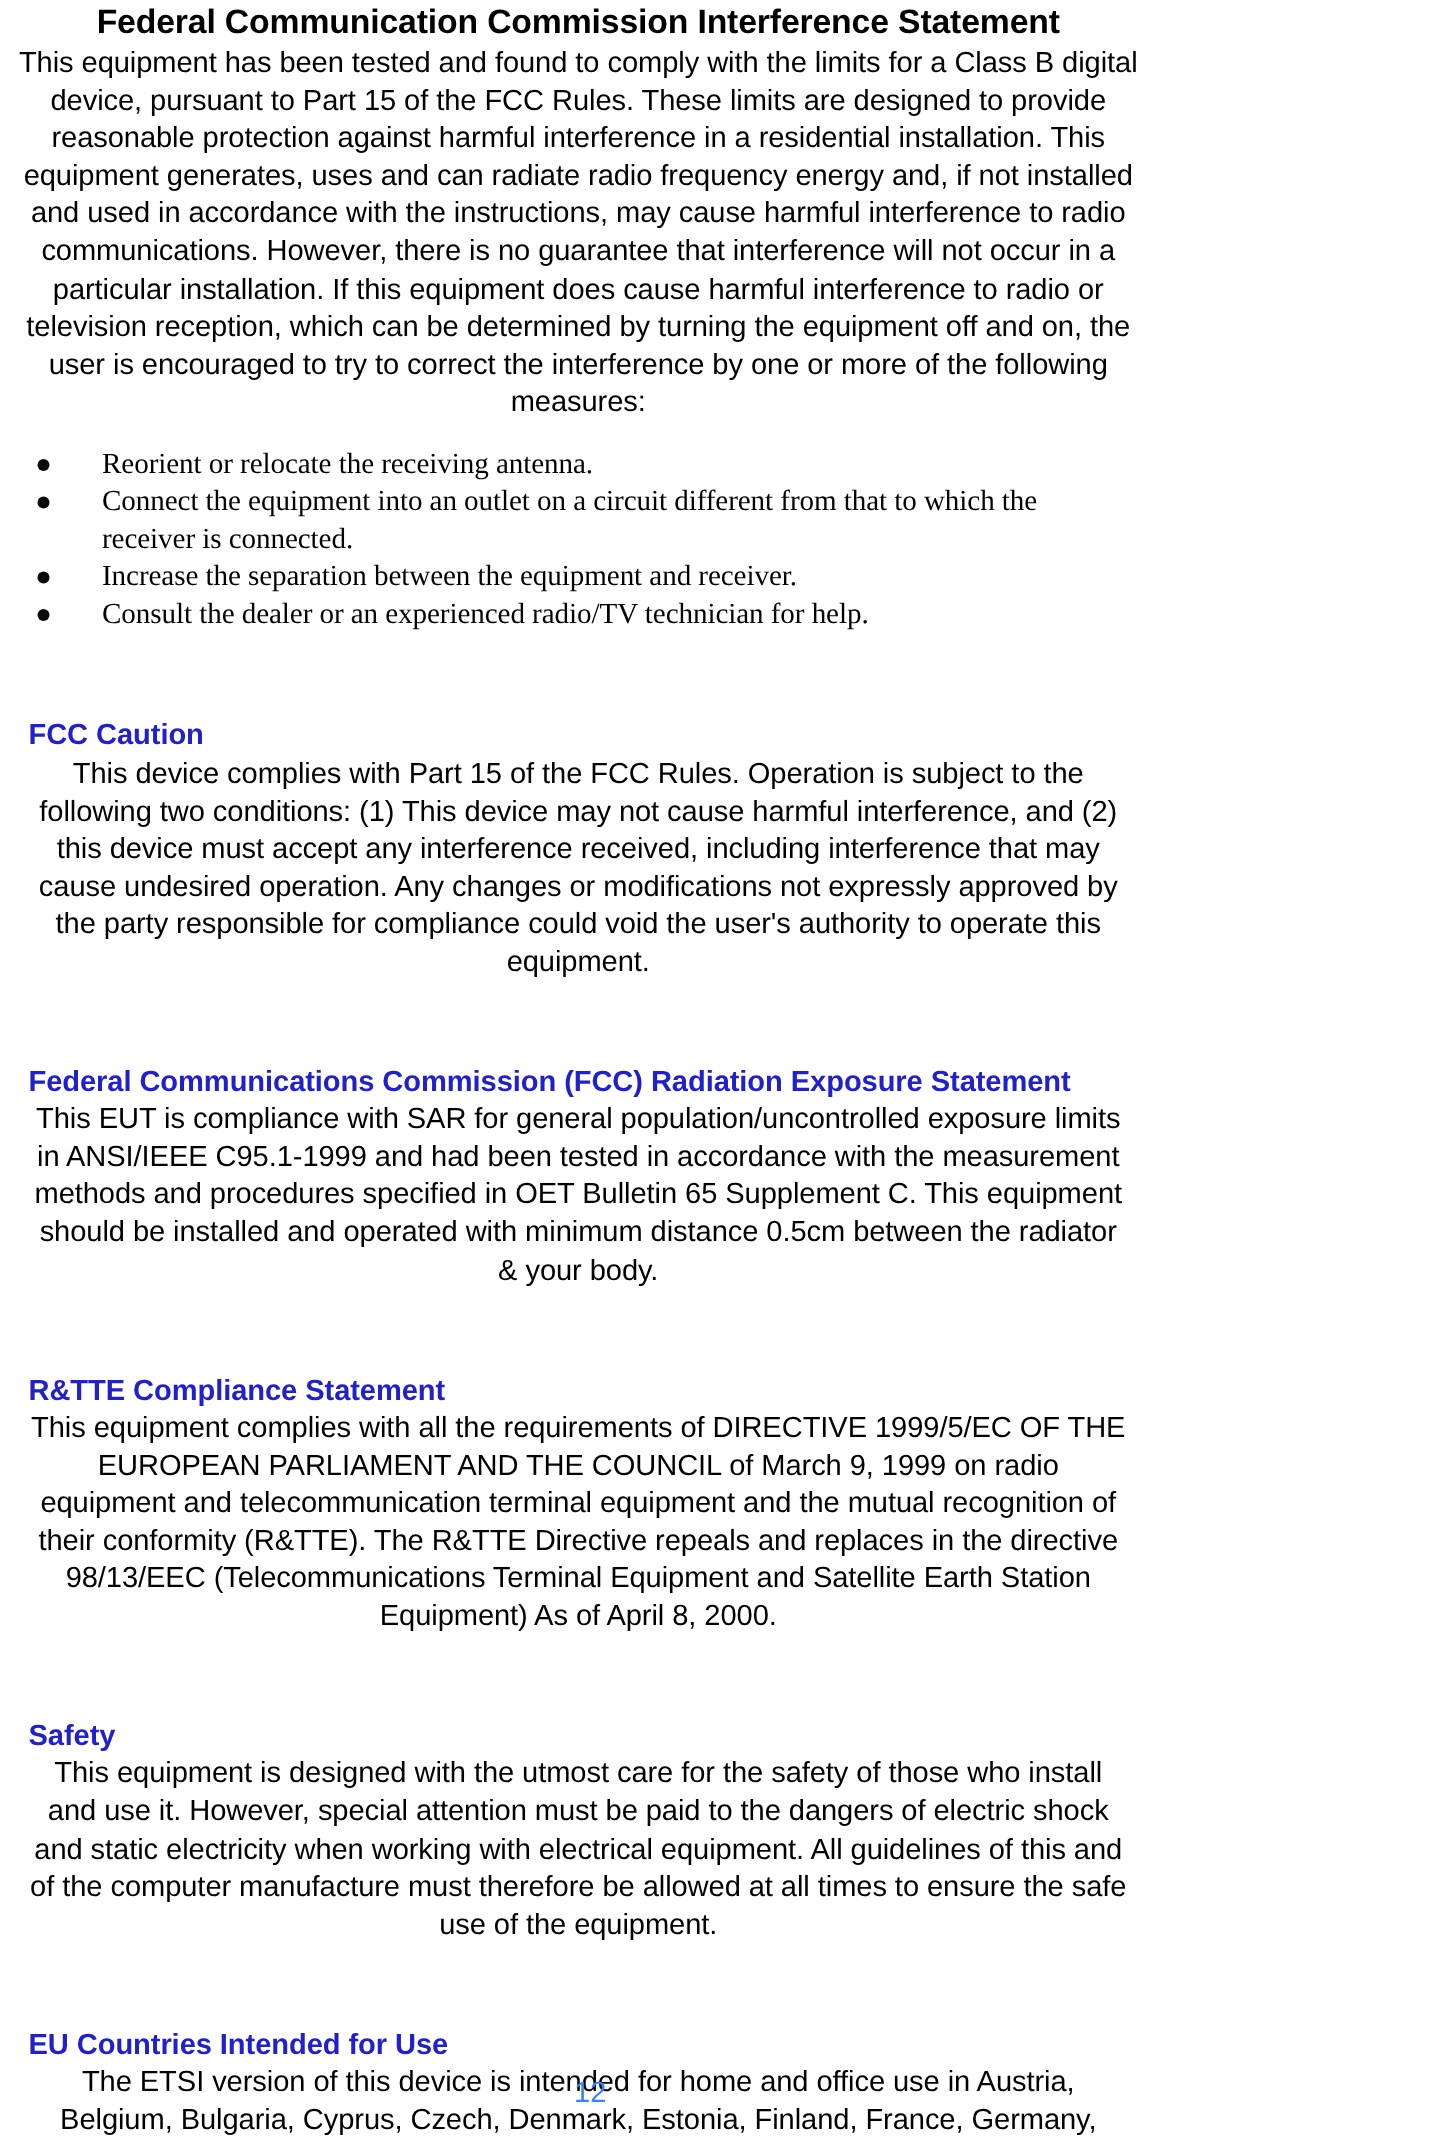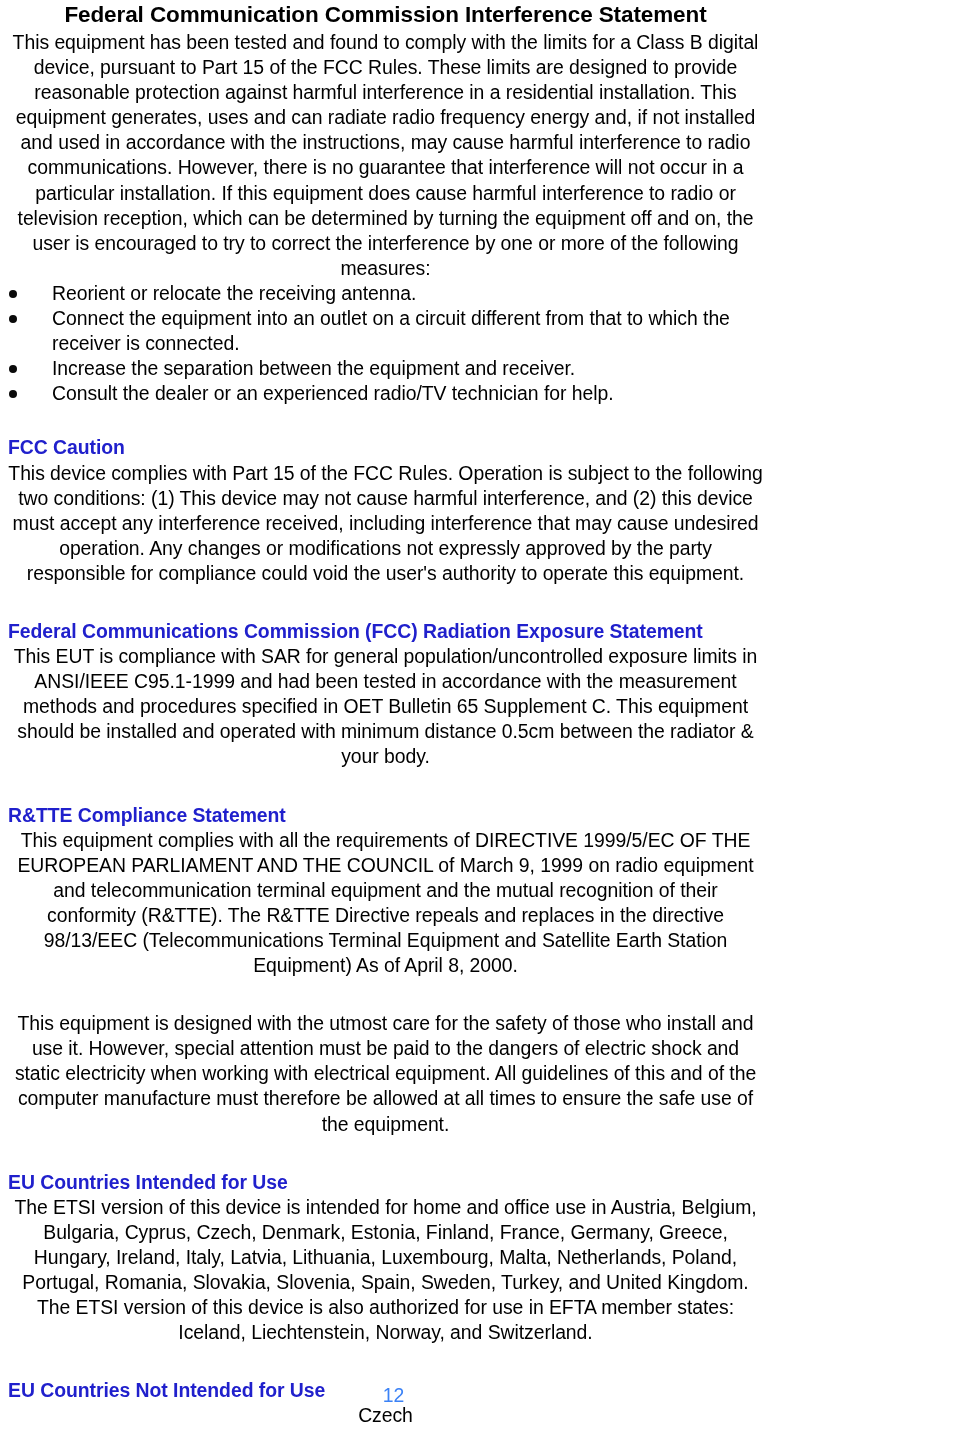--- a/index.html
+++ b/index.html
@@ -57,23 +57,24 @@
     letter-spacing: -0.05px;
   }
 
   .spacer {
     height: 25px;
     line-height: 25px;
     font-size: 19.4px;
   }
 
   .bullet-list {
-    margin: 0;
+    margin: 16px;
     padding: 0;
     list-style: none;
+    font-family: Liberation Serif, serif;
   }
   .bullet-list li {
     position: relative;
     margin: 0;
     padding: 0 0 0 48px;
     font-size: 19.4px;
     line-height: 25.1px;
     letter-spacing: -0.05px;
   }
   .bullet-list li .bullet-dot {
@@ -92,21 +93,21 @@
     left: 16px;
     right: 0;
     bottom: 22px;
     text-align: center;
     font-size: 19.4px;
     line-height: 24px;
     color: #3b82f6;
   }
 
   .block {
-    margin: 4px;
+    margin: 15px;
     padding: 0;
   }
 </style>
 </head>
 <body>
 
 <div class="page">
 
   <h1 class="doc-title">Federal Communication Commission Interference Statement</h1>
 
@@ -148,20 +149,21 @@
   <div class="spacer">&nbsp;</div>
 
   <section class="block">
     <div class="section-heading">R&amp;TTE Compliance Statement</div>
     <p class="para">This equipment complies with all the requirements of DIRECTIVE 1999/5/EC OF THE EUROPEAN PARLIAMENT AND THE COUNCIL of March 9, 1999 on radio equipment and telecommunication terminal equipment and the mutual recognition of their conformity (R&amp;TTE). The R&amp;TTE Directive repeals and replaces in the directive 98/13/EEC (Telecommunications Terminal Equipment and Satellite Earth Station Equipment) As of April 8, 2000.</p>
   </section>
 
   <div class="spacer">&nbsp;</div>
 
   <section class="block">
+    <div class="section-heading">Safety</div>
     <p class="para">This equipment is designed with the utmost care for the safety of those who install and use it. However, special attention must be paid to the dangers of electric shock and static electricity when working with electrical equipment. All guidelines of this and of the computer manufacture must therefore be allowed at all times to ensure the safe use of the equipment.</p>
   </section>
 
   <div class="spacer">&nbsp;</div>
 
   <section class="block">
     <div class="section-heading">EU Countries Intended for Use</div>
     <p class="para">The ETSI version of this device is intended for home and office use in Austria, Belgium, Bulgaria, Cyprus, Czech, Denmark, Estonia, Finland, France, Germany, Greece, Hungary, Ireland, Italy, Latvia, Lithuania, Luxembourg, Malta, Netherlands, Poland, Portugal, Romania, Slovakia, Slovenia, Spain, Sweden, Turkey, and United Kingdom. The ETSI version of this device is also authorized for use in EFTA member states: Iceland, Liechtenstein, Norway, and Switzerland.</p>
   </section>
 

